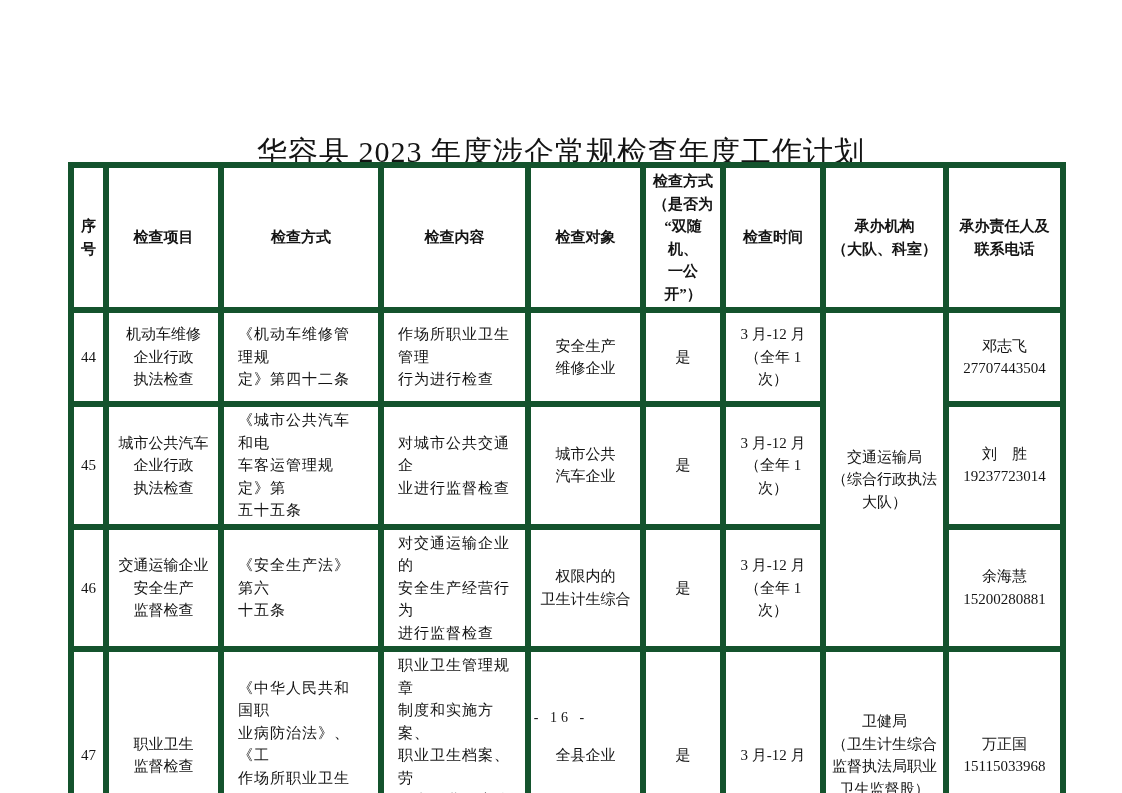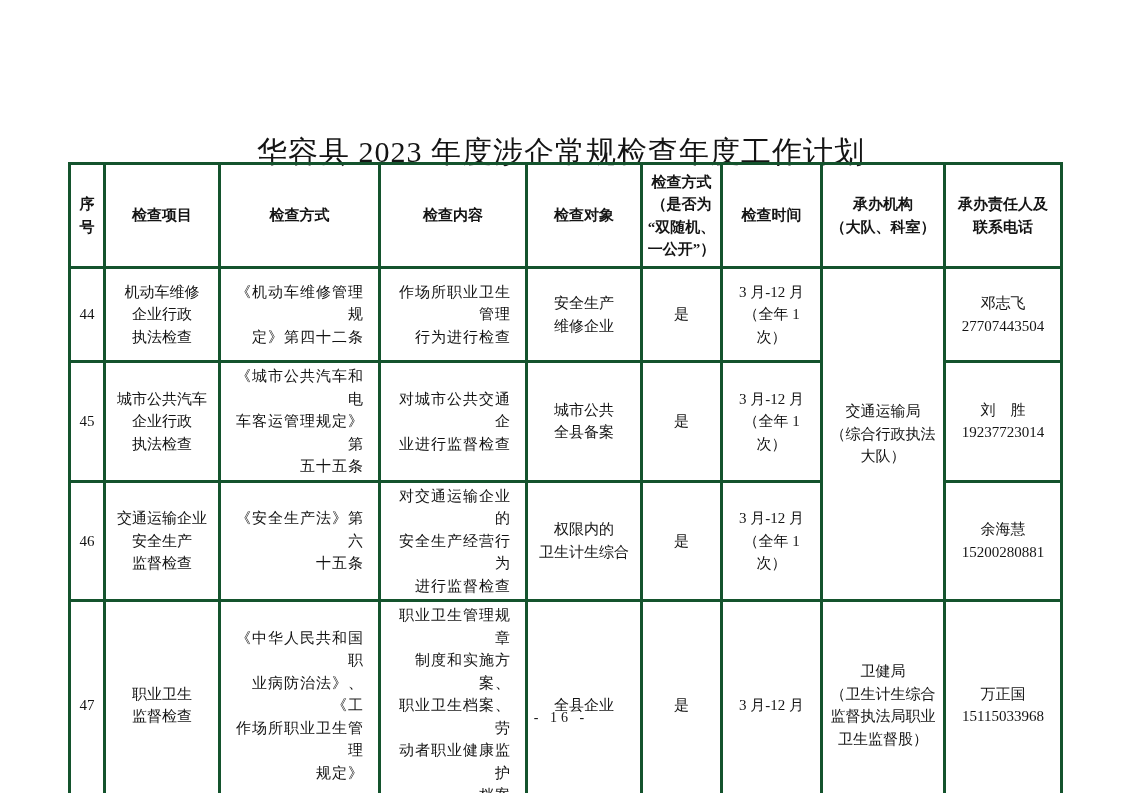--- a/index.html
+++ b/index.html
@@ -23,32 +23,32 @@
   }
   table.plan {
     position: absolute;
     left: 68px; top: 162px;
     width: 992px;
     table-layout: fixed;
     border-collapse: collapse;
     border: 2px solid #3b3b3b;
   }
   table.plan th, table.plan td {
-    border: 3px solid #14532d;
+    border: 6px solid #14532d;
     vertical-align: middle;
     text-align: center;
     font-size: 15px;
     line-height: 1.5;
     white-space: pre-line;
     padding: 2px 4px;
     overflow: hidden;
   }
   table.plan th { font-weight: bold; }
   table.plan td.cell-left {
-    text-align: right;
+    text-align: left;
     letter-spacing: 1px;
     padding: 2px 14px;
   }
   tr.row-header { height: 104px; }
   tr.row-44 { height: 94px; }
   tr.row-45 { height: 88px; }
   tr.row-46 { height: 89px; }
   tr.row-47 { height: 135px; }
   .page-footer {
     position: absolute;
@@ -119,21 +119,21 @@
       <td>45</td>
       <td>城市公共汽车
 企业行政
 执法检查</td>
       <td class="cell-left">《城市公共汽车和电
 车客运管理规定》第
 五十五条</td>
       <td class="cell-left">对城市公共交通企
 业进行监督检查</td>
       <td>城市公共
-全县备案</td>
+汽车企业</td>
       <td>是</td>
       <td>3 月-12 月
 （全年 1 次）</td>
       <td>刘　胜
 19237723014</td>
     </tr>
 
     <tr class="row-46">
       <td>46</td>
       <td>交通运输企业

